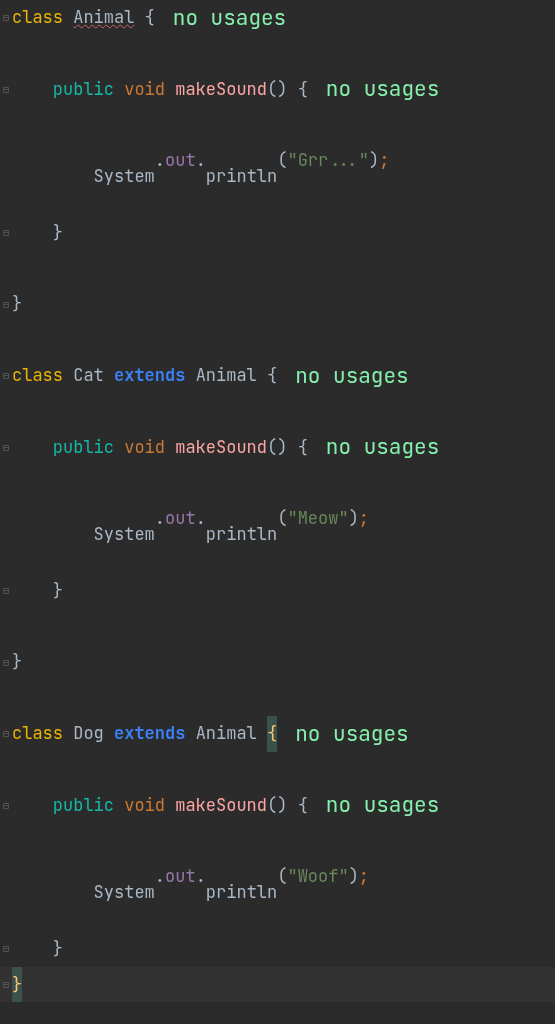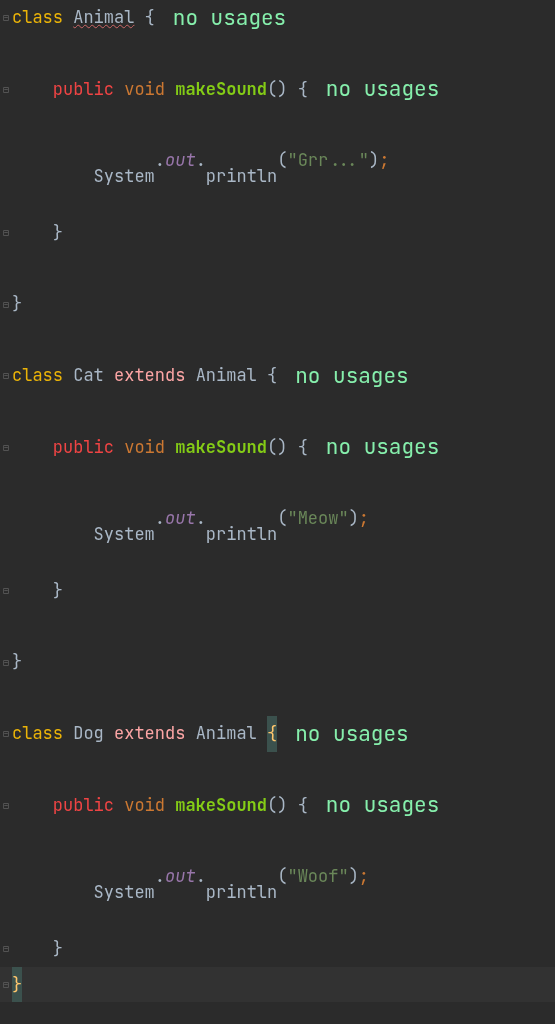--- a/index.html
+++ b/index.html
@@ -39,34 +39,33 @@
       height: 12px;
       display: flex;
       align-items: center;
       justify-content: center;
     }
     .fold-arrow {
       color: #606060;
       font-size: 10px;
     }
     .kw-class { color: #eab308; }
-    .kw-public { color: #ef4444; }
+    .kw-public { color: #14b8a6; }
     .kw-void { color: #cc7832; }
-    .kw-extends { color: #fca5a5; }
+    .kw-extends { color: #3b82f6; font-weight: bold; }
     .class-name { color: #a9b7c6; text-align: right; }
     .class-name-warn { 
       color: #a9b7c6; 
       text-decoration: wavy underline #cc6666;
       text-decoration-thickness: 1px;
     }
-    .method-name { color: #84cc16; font-weight: bold; }
+    .method-name { color: #fca5a5; }
     .obj { color: #a9b7c6; margin-top: 32px; }
     .field-italic { 
       color: #9876aa; 
-      font-style: italic;
     }
     .string { color: #6a8759; }
     .brace { color: #a9b7c6; }
     .brace-hl { 
       background: #3b514d;
       color: #ffc66d;
     }
     .semi { color: #cc7832; }
     .punct { color: #a9b7c6; }
     .hint { 

